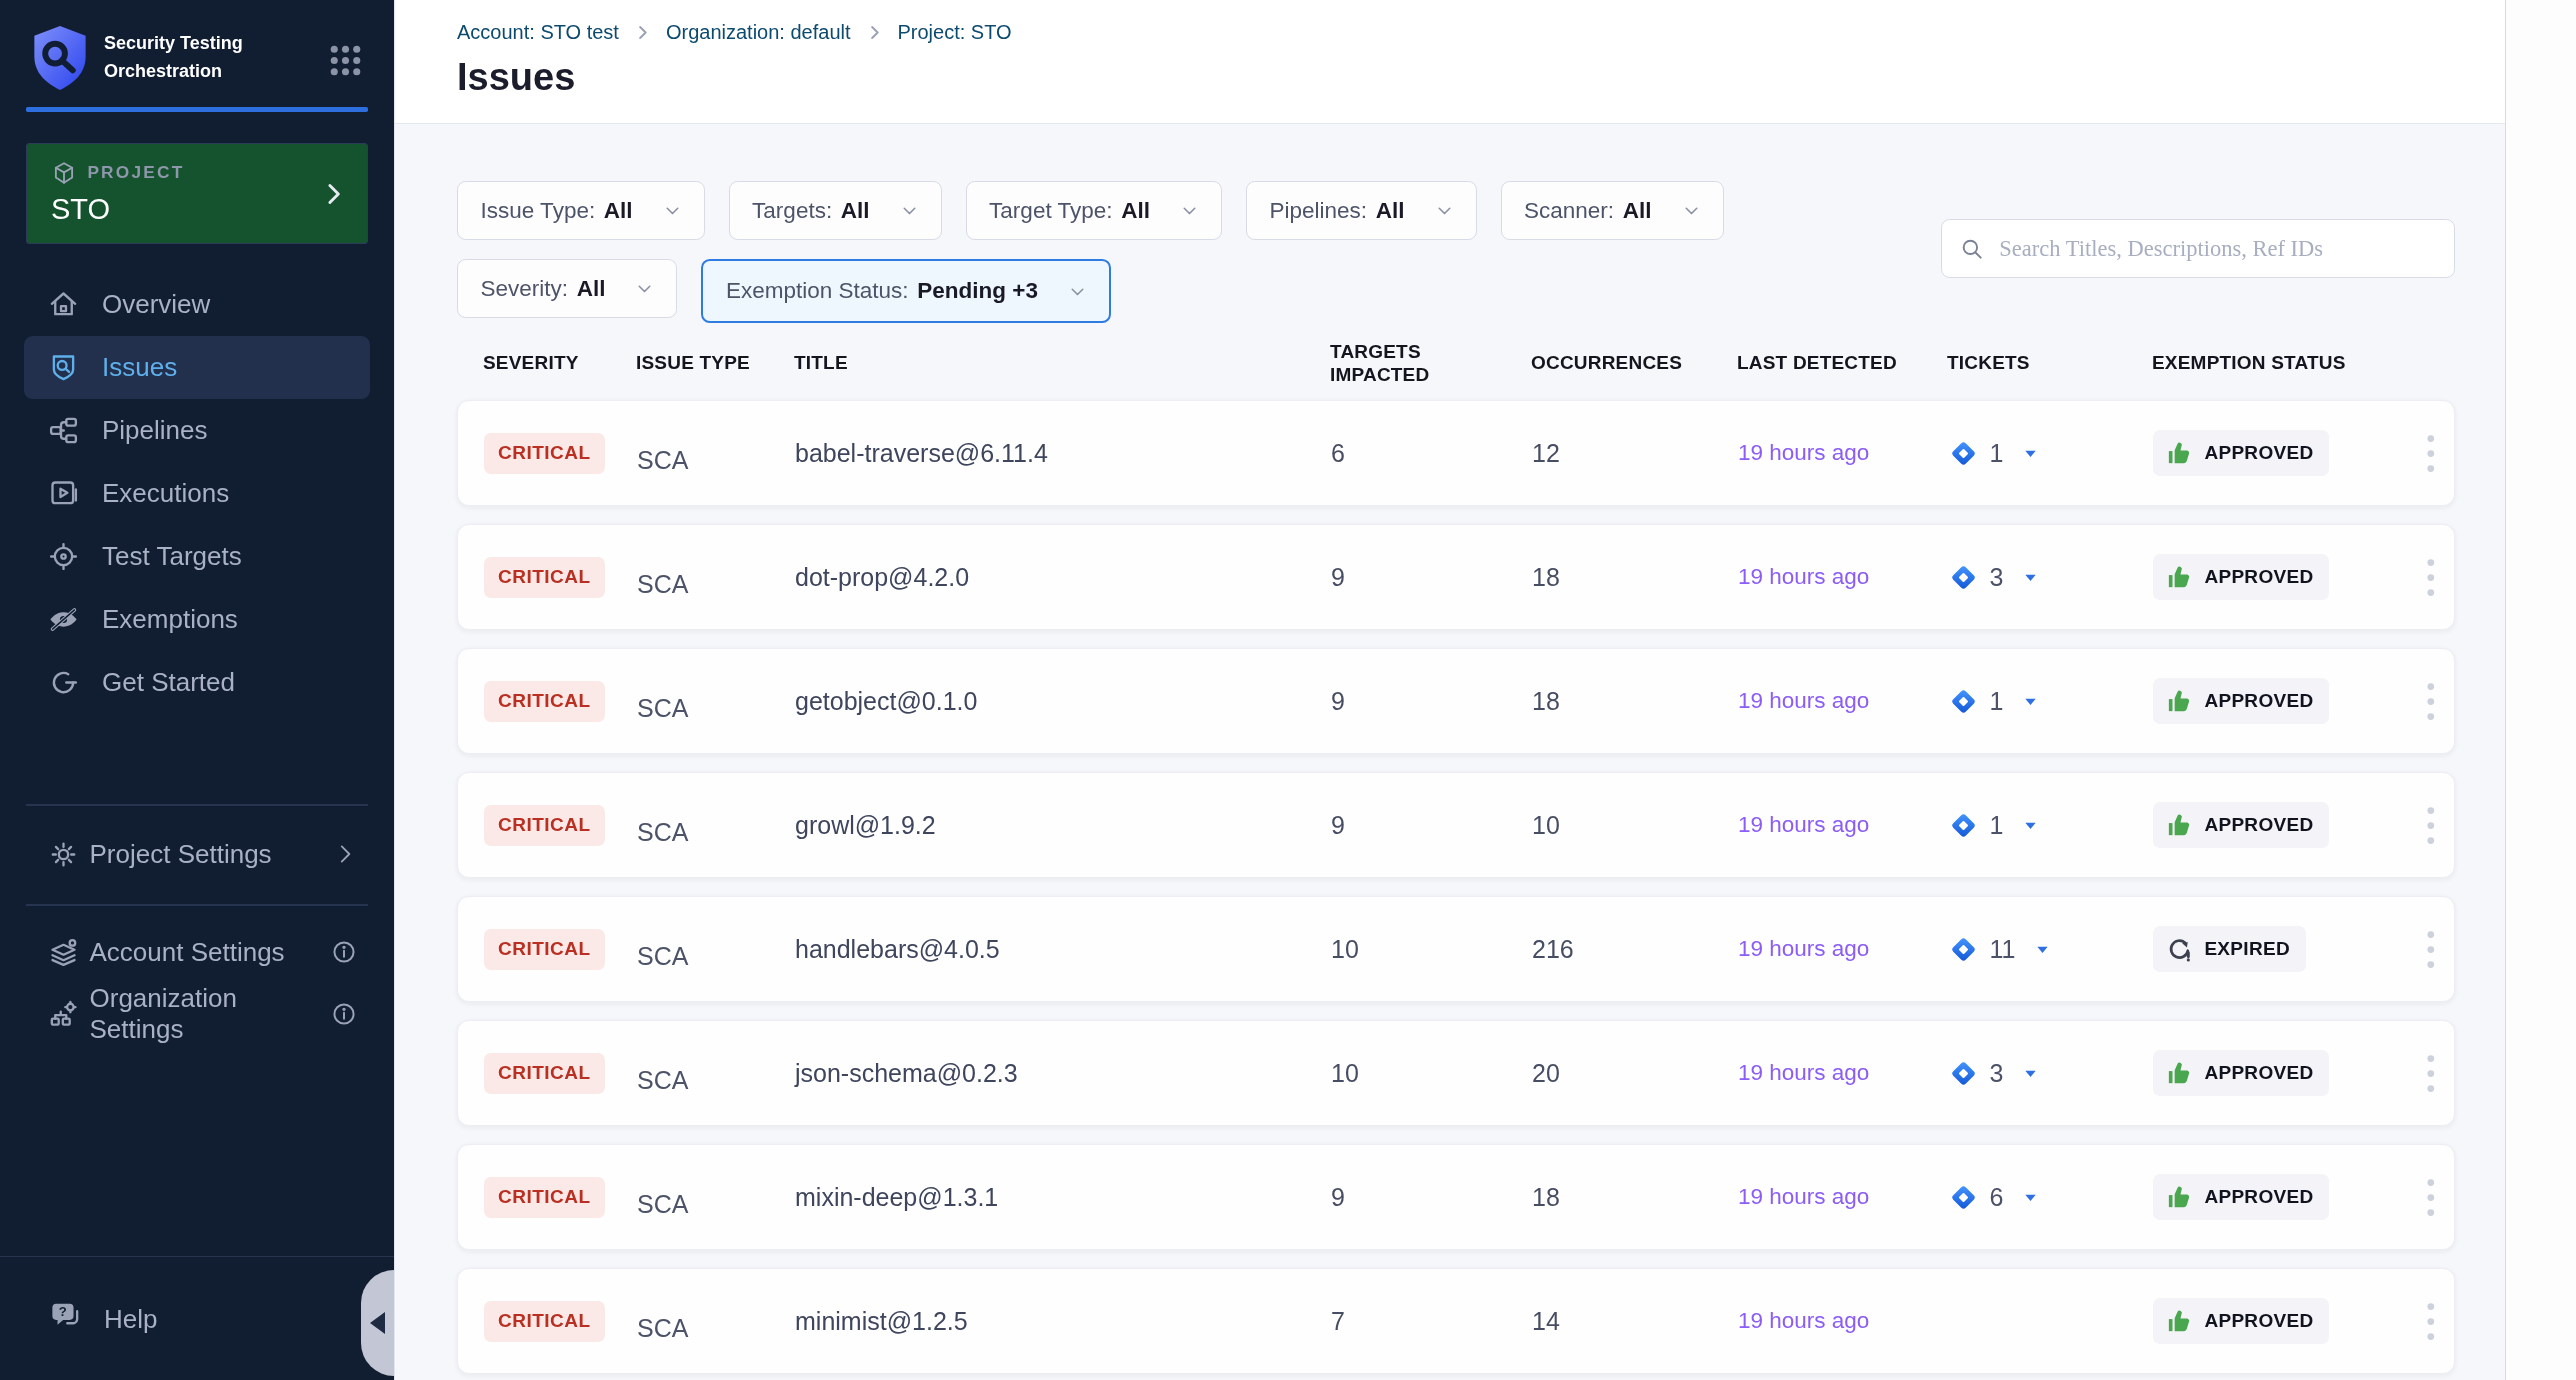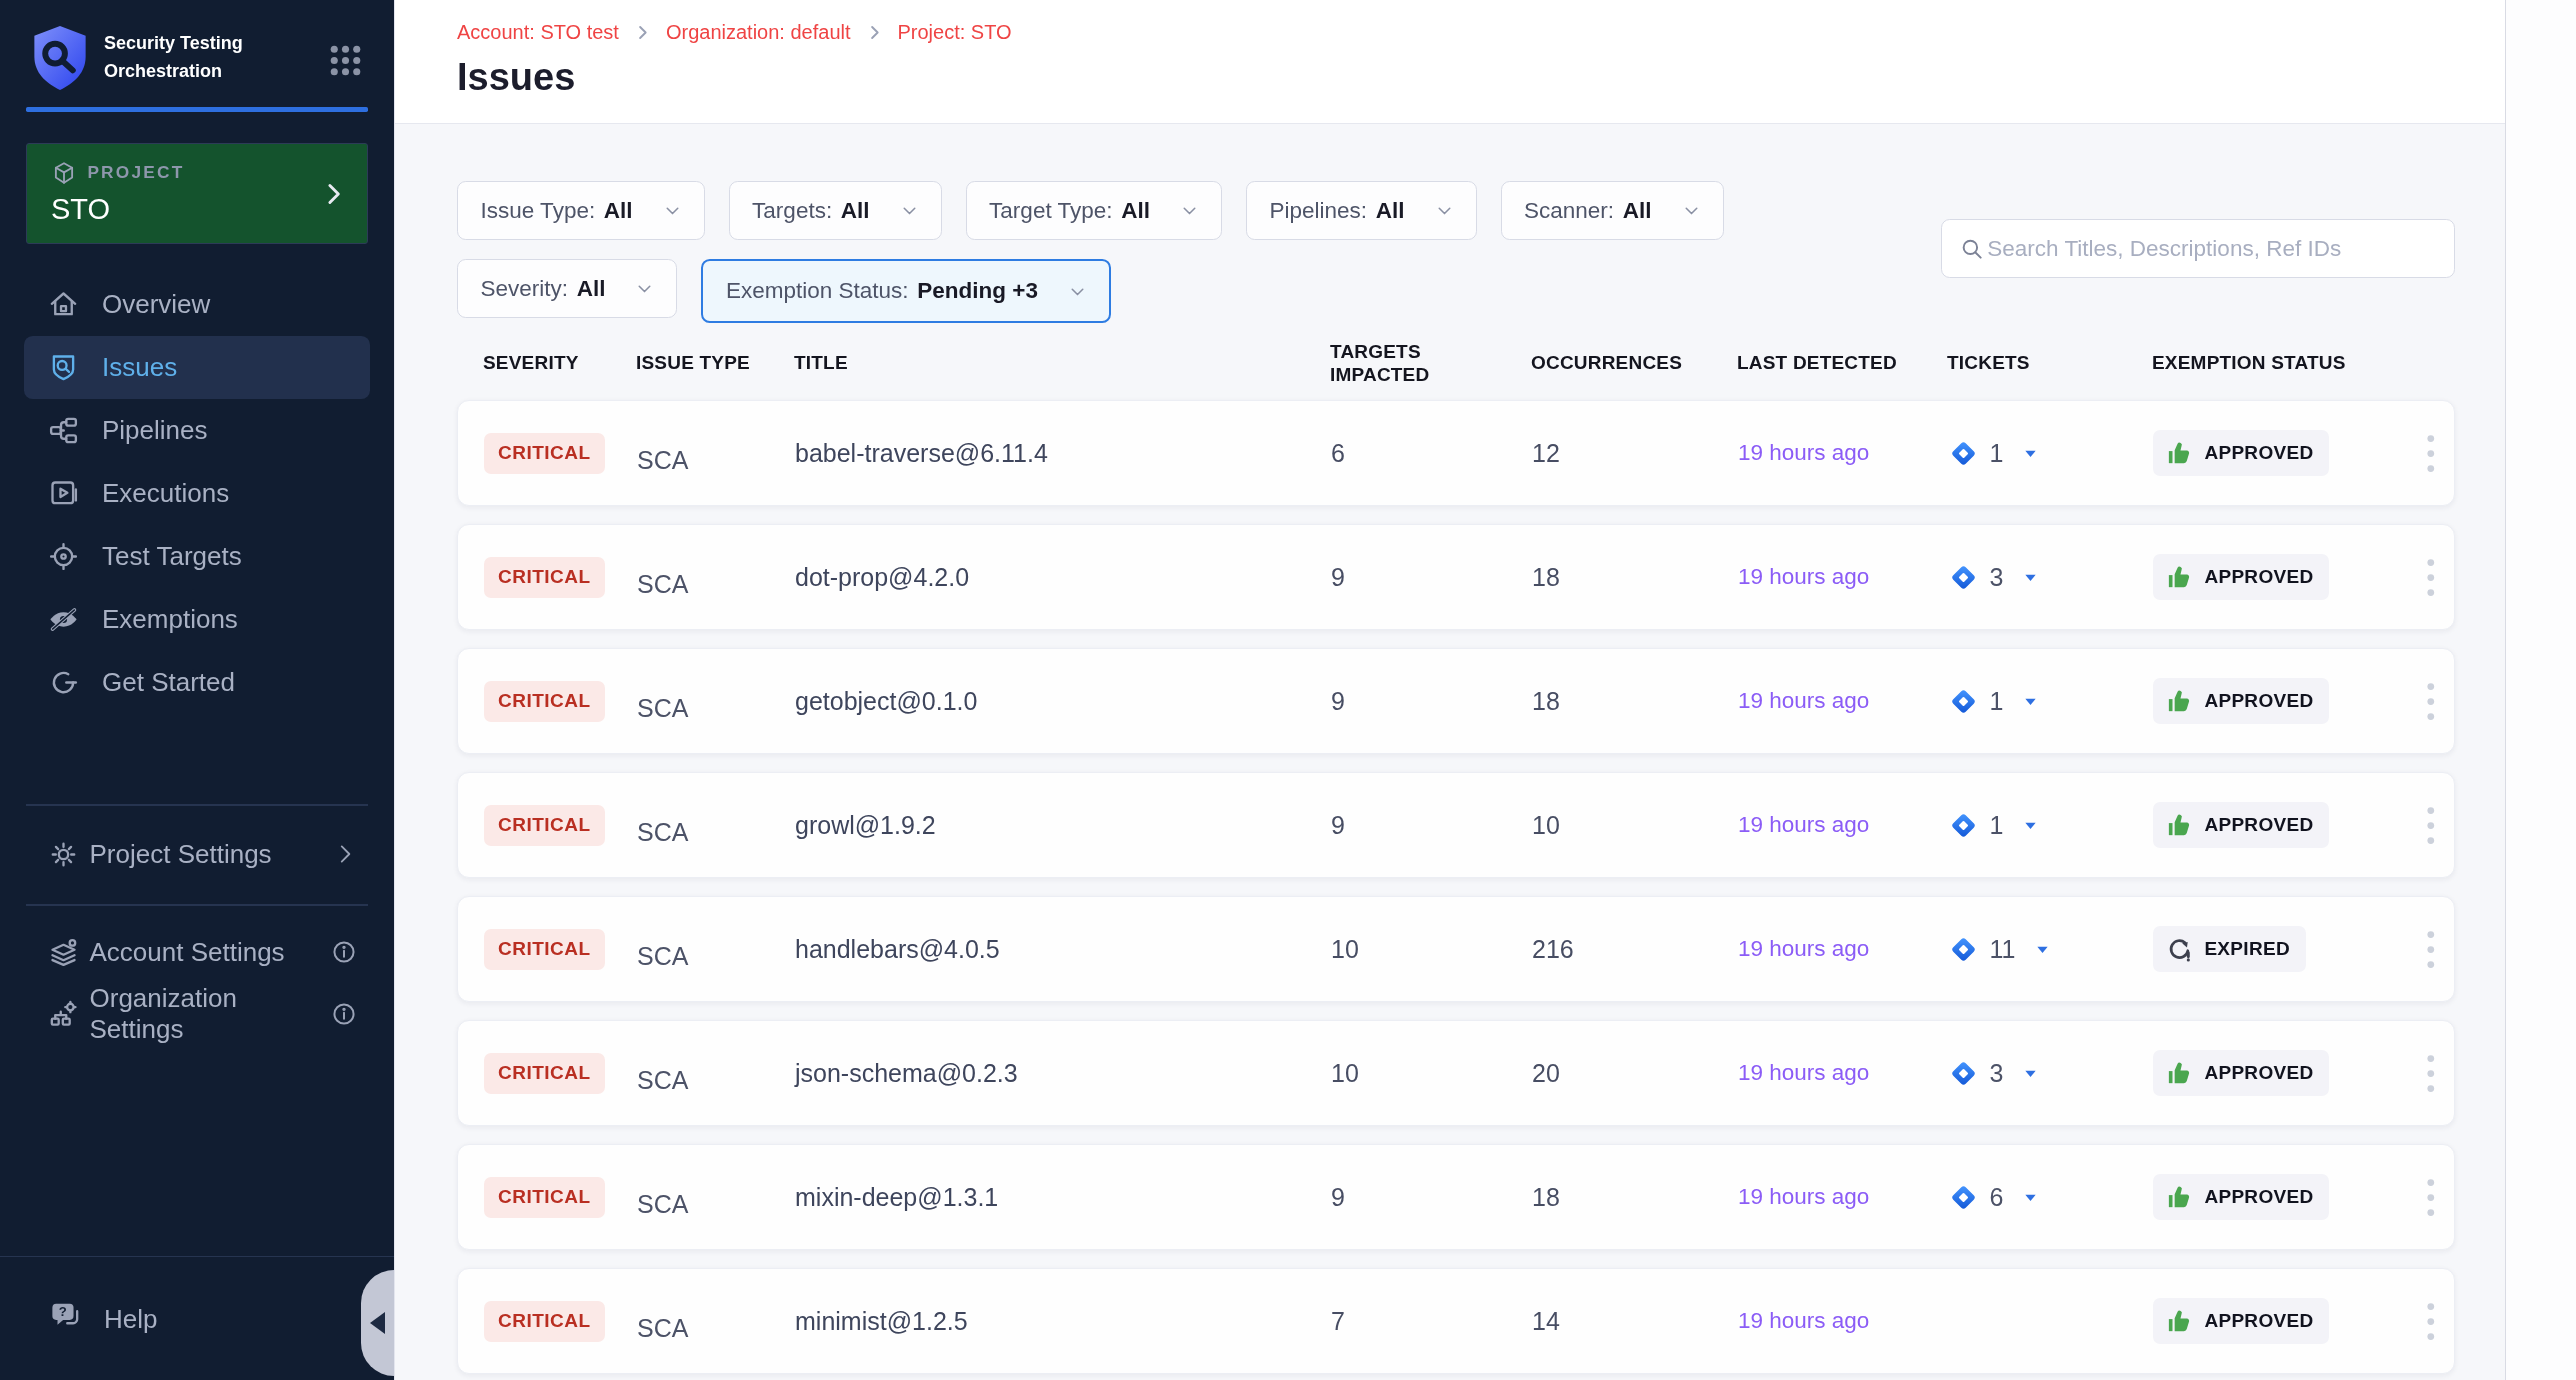--- a/index.html
+++ b/index.html
@@ -55,40 +55,40 @@
 
   
   .main { position:absolute; left:394px; top:0; width:2111px; height:1381px;
     background:#f6f7fa; border-left:0.9px solid #e3e5ee; }
   .gutter { position:absolute; left:2505px; top:0; width:71px; height:1381px;
     background:#fdfdfe; border-left:1.7px solid #d9dbe4; }
 
   .page-head { height:124px; background:#ffffff; border-bottom:1.7px solid #e6e8ef;
     padding:21px 0 0 62px; }
   .breadcrumb { display:flex; align-items:center; gap:14px; font-size:20px; }
-  .crumb { color:#ef4444; cursor:pointer; }
+  .crumb { color:#0c4a6e; cursor:pointer; }
   .crumb-sep { display:flex; }
   .page-title { font-size:38px; font-weight:700; color:#1c1d2c; margin-top:12px; }
 
   .work { position:relative; padding:57px 50px 0 62px; }
 
   .filters-row { display:flex; gap:24px; }
   .filters-row.second { margin-top:19px; }
   .pill { display:flex; align-items:center; background:#fdfdfe; border:1.7px solid #d8dbe6;
     border-radius:8.7px; height:59px; padding:0 21px 0 22.5px; font-size:22.5px; cursor:pointer; }
   .pill .plabel { color:#4e5468; }
   .pill .pvalue { color:#191a26; font-weight:700; margin-left:8.7px; }
   .pill .pchev { margin-left:29px; display:flex; }
   .pill.active { border:2.6px solid #2e7ce2; background:#eef7fd; height:64px; }
 
   .search-box { position:absolute; top:95px; right:50px; width:514px; height:59px;
     background:#ffffff; border:1.7px solid #d8dbe6; border-radius:8.7px;
     display:flex; align-items:center; padding:0 17.3px; }
   .search-box input { border:none; outline:none; background:transparent; flex:1;
-    font-size:22.5px; color:#30323f; margin-left:2px; font-family:Liberation Sans, sans-serif; }
+    font-size:22.5px; color:#30323f; margin-left:14px; font-family:Liberation Serif, serif; }
   .search-box input::placeholder { color:#a8aec0; }
 
   .tgrid { display:grid;
     grid-template-columns:153px 158px 536px 201px 206px 210px 205px 251px 1fr;
     align-items:center; }
   .thead { margin-top:18px; padding-left:26px; }
   .th { font-size:19px; font-weight:700; color:#14151f; letter-spacing:0.2px; line-height:22.5px; }
   .th.wrap { max-width:114px; }
 
   .rows { margin-top:14px; }

